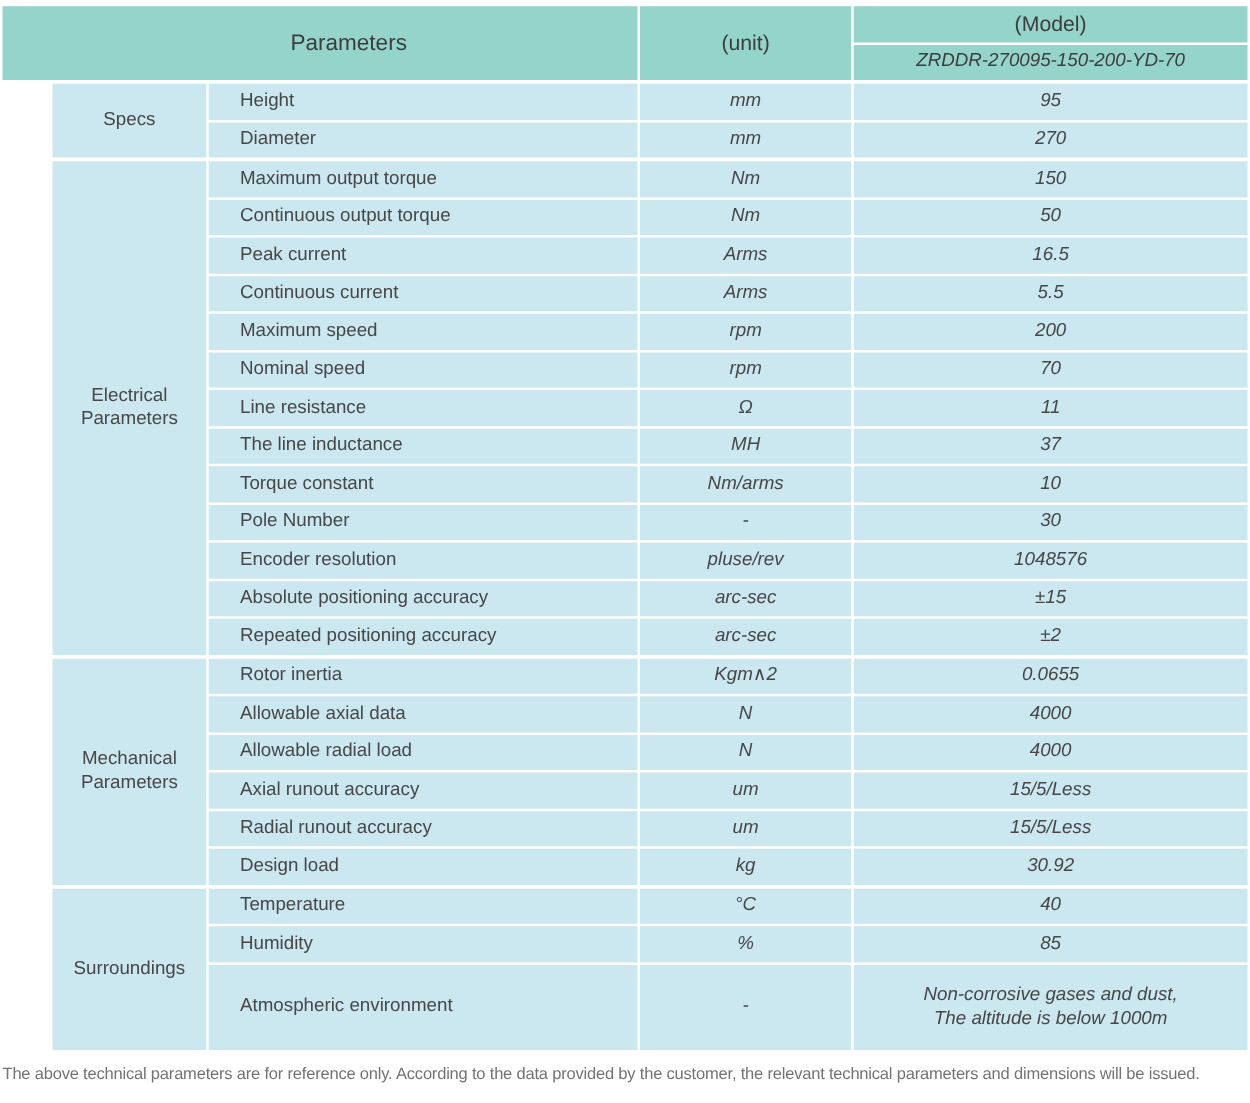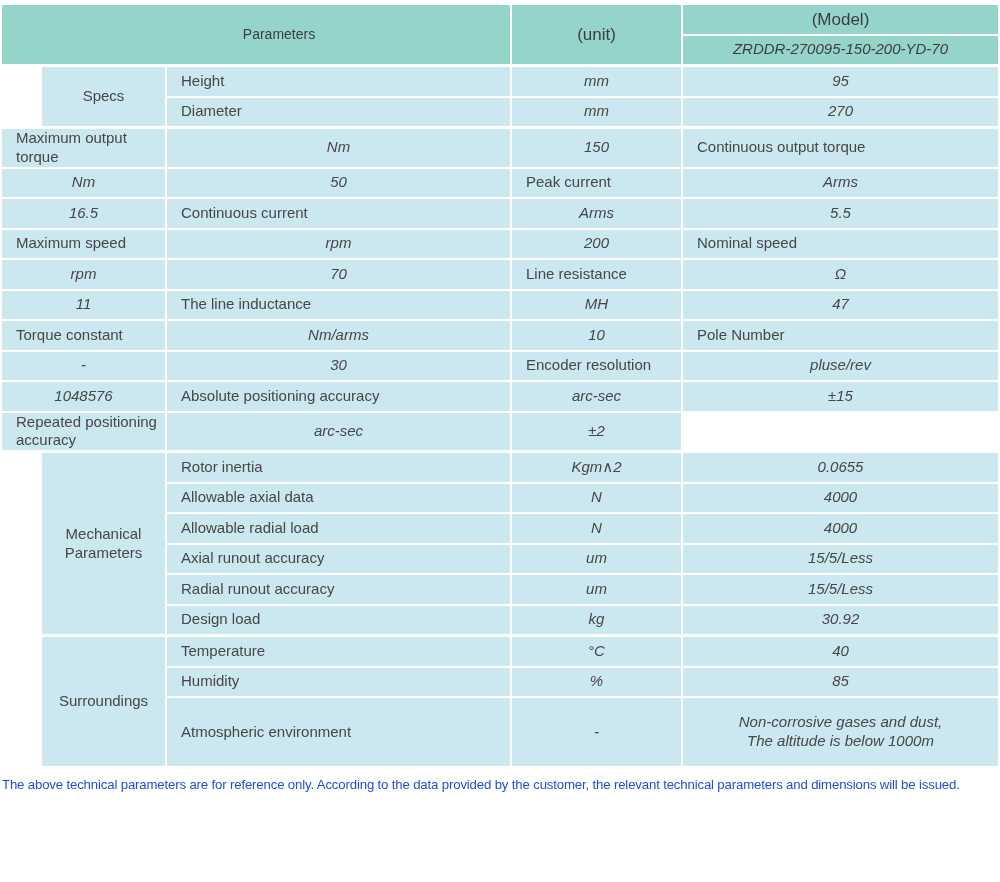--- a/index.html
+++ b/index.html
@@ -24,37 +24,37 @@
   .cell {
     background:#cbe7ef;
     display:flex; align-items:center; justify-content:center;
     min-height:28.5px;
     font-size:15px;
     text-align:center;
     line-height:1.25;
   }
   .head { background:#95d4cb; color:#3d3d3d; }
 
-  .params-cell { grid-column:1 / 3; grid-row:1 / 3; font-size:14px; padding-left:46px; }
+  .params-cell { grid-column:1 / 3; grid-row:1 / 3; font-size:18px; padding-left:46px; }
   .unit-cell   { grid-column:3; grid-row:1 / 3; font-size:17px; }
   .model-label  { grid-column:4; grid-row:1; font-size:17px; }
   .model-number { grid-column:4; grid-row:2; font-size:15px;font-style:italic; }
 
   .glabel { grid-column:1;margin-left:40px; }
   .glabel span { display:block; max-width:100px; text-align:center; }
-  .name { justify-content:flex-start; text-align:left; padding-left:14px; }
+  .name { justify-content:flex-start; text-align:left; padding-left:25px; }
   .value, .unit { white-space:pre-line;font-style:italic; }
   .tall { min-height:68px; }
 
   .note {
     margin:11px 2px 0 2px;
     font-size:13.2px;
     letter-spacing:-0.15px;
     white-space:nowrap;
-    color:#1d4ed8;
+    color:#737373;
   }
 </style>
 </head>
 <body>
 
 <div class="spec-table">
 
   <div class="hdr">
     <div class="cell head params-cell">Parameters</div>
     <div class="cell head unit-cell">(unit)</div>
@@ -68,20 +68,23 @@
       </div>
     <div class="cell name">Height</div>
     <div class="cell unit">mm</div>
     <div class="cell value">95</div>
     <div class="cell name">Diameter</div>
     <div class="cell unit">mm</div>
     <div class="cell value">270</div>
   </div>
 
   <div class="group">
+    <div class="cell glabel" style="grid-row:1 / span 13">
+        <span>Electrical Parameters</span>
+      </div>
     <div class="cell name">Maximum output torque</div>
     <div class="cell unit">Nm</div>
     <div class="cell value">150</div>
     <div class="cell name">Continuous output torque</div>
     <div class="cell unit">Nm</div>
     <div class="cell value">50</div>
     <div class="cell name">Peak current</div>
     <div class="cell unit">Arms</div>
     <div class="cell value">16.5</div>
     <div class="cell name">Continuous current</div>
@@ -91,21 +94,21 @@
     <div class="cell unit">rpm</div>
     <div class="cell value">200</div>
     <div class="cell name">Nominal speed</div>
     <div class="cell unit">rpm</div>
     <div class="cell value">70</div>
     <div class="cell name">Line resistance</div>
     <div class="cell unit">Ω</div>
     <div class="cell value">11</div>
     <div class="cell name">The line inductance</div>
     <div class="cell unit">MH</div>
-    <div class="cell value">47</div>
+    <div class="cell value">37</div>
     <div class="cell name">Torque constant</div>
     <div class="cell unit">Nm/arms</div>
     <div class="cell value">10</div>
     <div class="cell name">Pole Number</div>
     <div class="cell unit">-</div>
     <div class="cell value">30</div>
     <div class="cell name">Encoder resolution</div>
     <div class="cell unit">pluse/rev</div>
     <div class="cell value">1048576</div>
     <div class="cell name">Absolute positioning accuracy</div>

